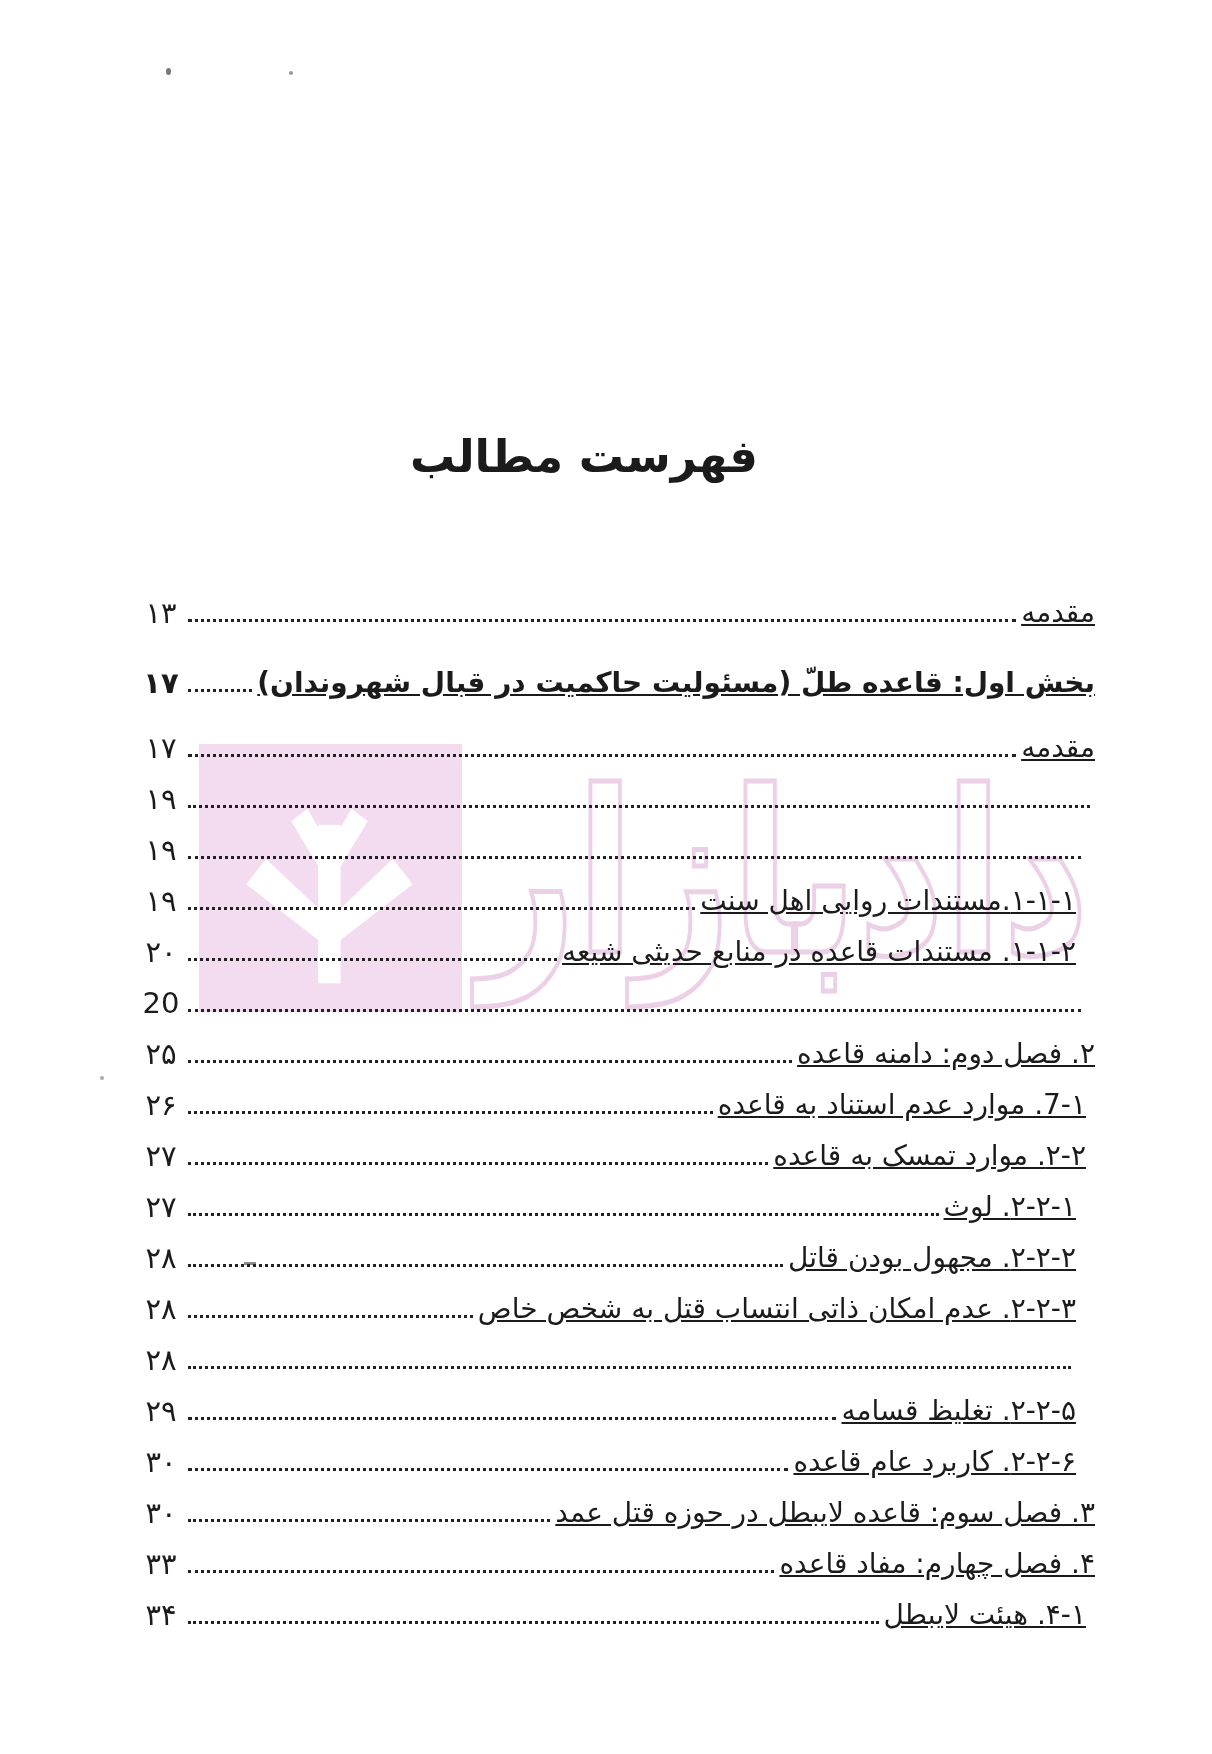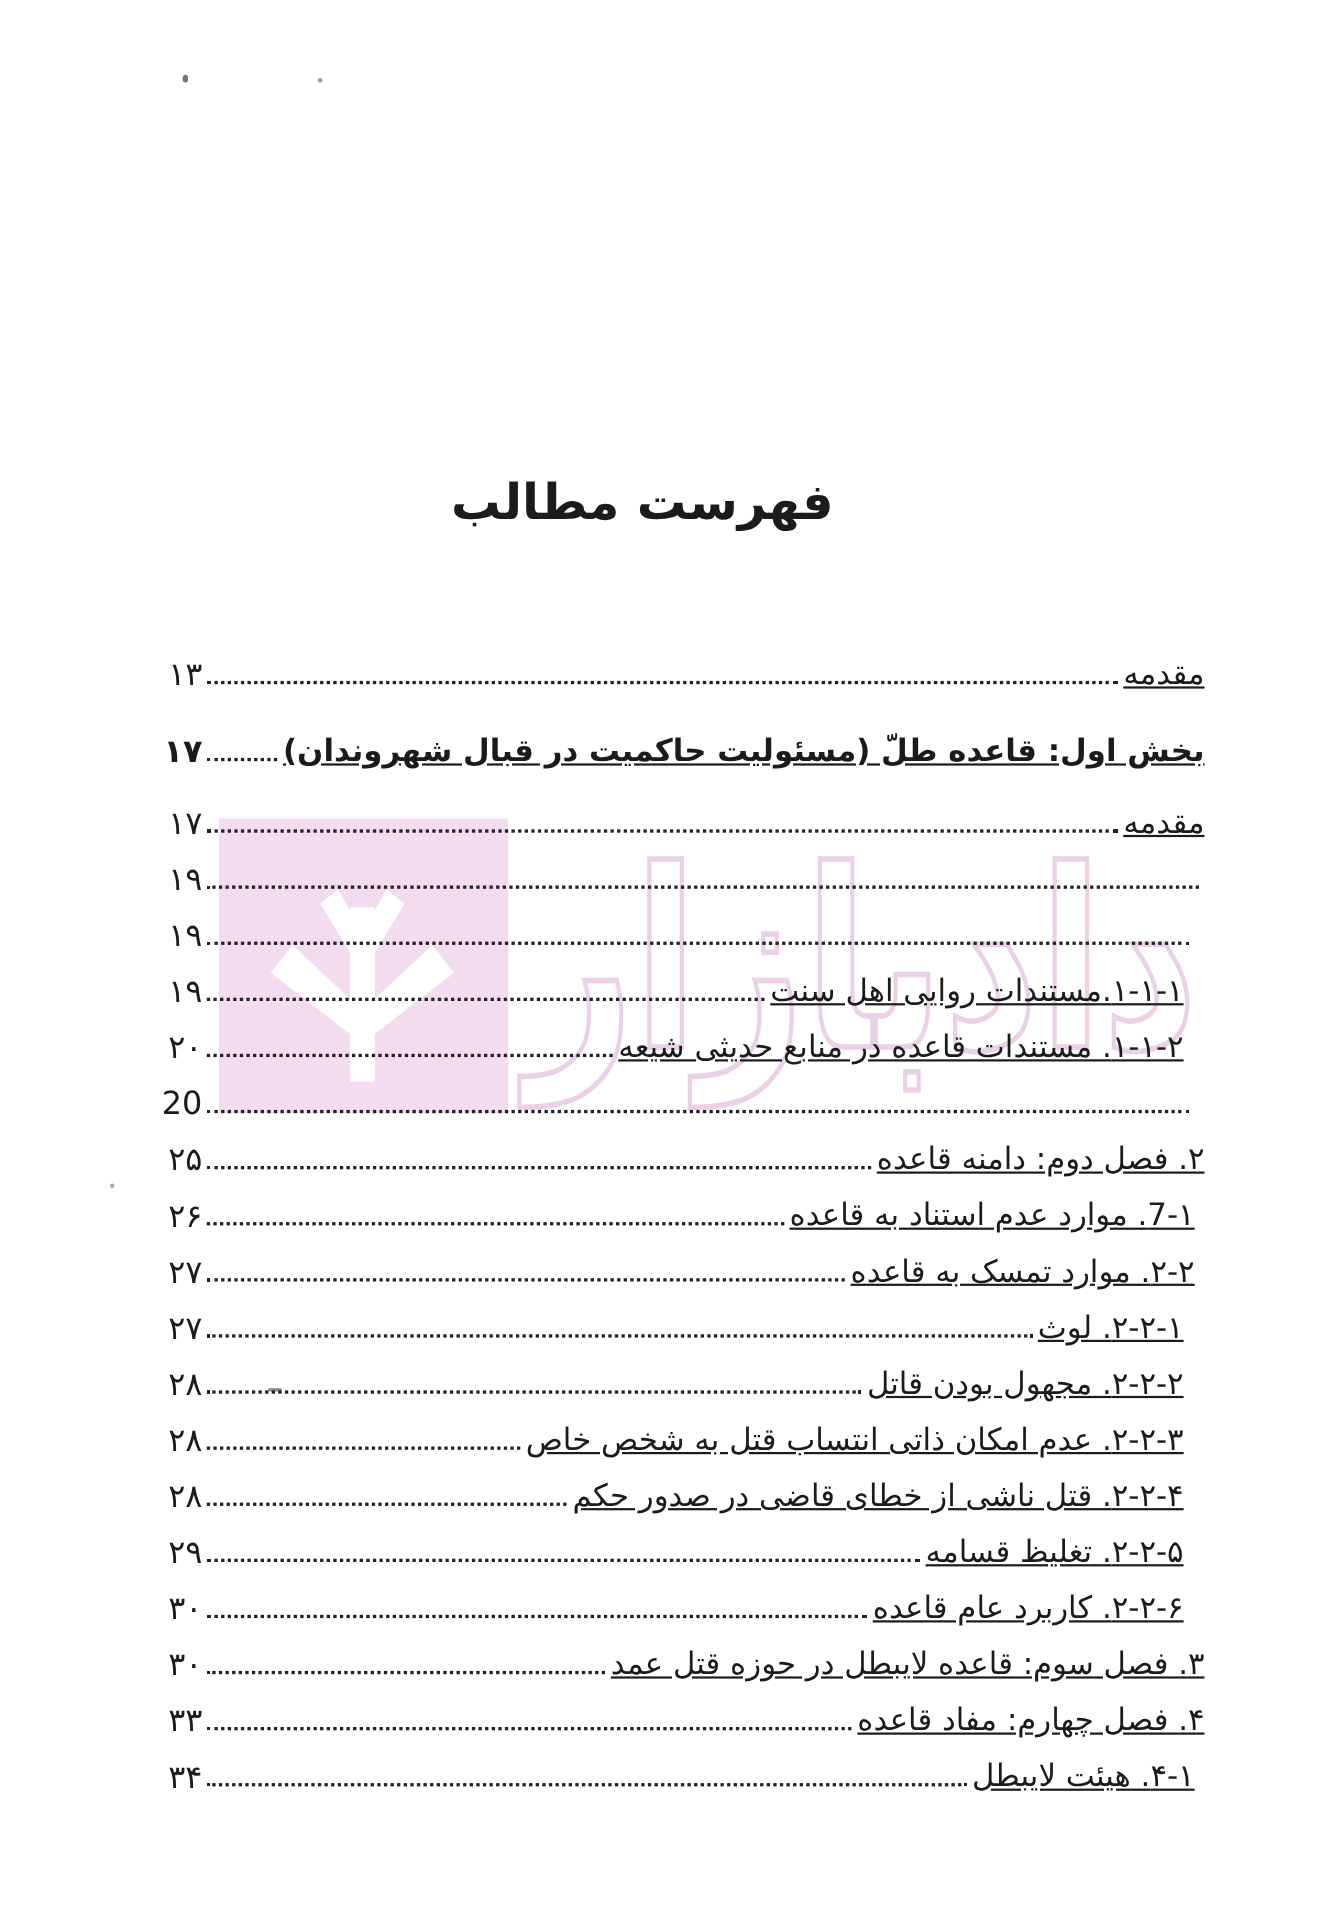--- a/index.html
+++ b/index.html
@@ -26,21 +26,21 @@
   .toc{position:absolute;top:586px;right:117px;left:138px;direction:rtl;z-index:1;}
   .row{display:flex;align-items:flex-end;height:51px;font-size:28px;}
   .row:nth-child(2){margin-top:19px;}
   .row:nth-child(3){margin-top:14px;}
   .row .lbl{white-space:nowrap;line-height:48px;text-decoration:underline;}
   .row .dots{
     flex:1 1 auto;min-width:18px;
     border-bottom:3.6px dotted #222;
     margin:0 5px 15px 4px;
   }
-  .row .num{white-space:nowrap;min-width:46px;text-align:right;line-height:48px;font-size:29px;}
+  .row .num{white-space:nowrap;min-width:46px;text-align:center;line-height:48px;font-size:29px;}
   .row.bold{font-weight:700;}
   .row.lvl1{padding-right:9px;}
   .row.lvl2{padding-right:19px;}
   
   .artifact{position:absolute;z-index:1;}
   .a1{left:166px;top:68px;width:5px;height:7px;background:#777;border-radius:50%;}
   .a2{left:289px;top:71px;width:4px;height:4px;background:#9a9a9a;border-radius:50%;}
   .a3{left:244px;top:1262px;width:12px;height:3px;background:#8a8a8a;}
   .a4{left:100px;top:1076px;width:4px;height:4px;background:#aaa;border-radius:50%;}
 </style>
@@ -139,21 +139,20 @@
         <span class="lbl">۲-۲-۲. مجهول بودن قاتل</span>
         <span class="dots"></span>
         <span class="num">۲۸</span>
       </div>
       <div class="row lvl2">
         <span class="lbl">۲-۲-۳. عدم امکان ذاتی انتساب قتل به شخص خاص</span>
         <span class="dots"></span>
         <span class="num">۲۸</span>
       </div>
       <div class="row lvl2">
-        <span class="lbl">۲-۲-۴. قتل ناشی از خطای قاضی در صدور حکم</span>
         <span class="dots"></span>
         <span class="num">۲۸</span>
       </div>
       <div class="row lvl2">
         <span class="lbl">۲-۲-۵. تغلیظ قسامه</span>
         <span class="dots"></span>
         <span class="num">۲۹</span>
       </div>
       <div class="row lvl2">
         <span class="lbl">۲-۲-۶. کاربرد عام قاعده</span>

